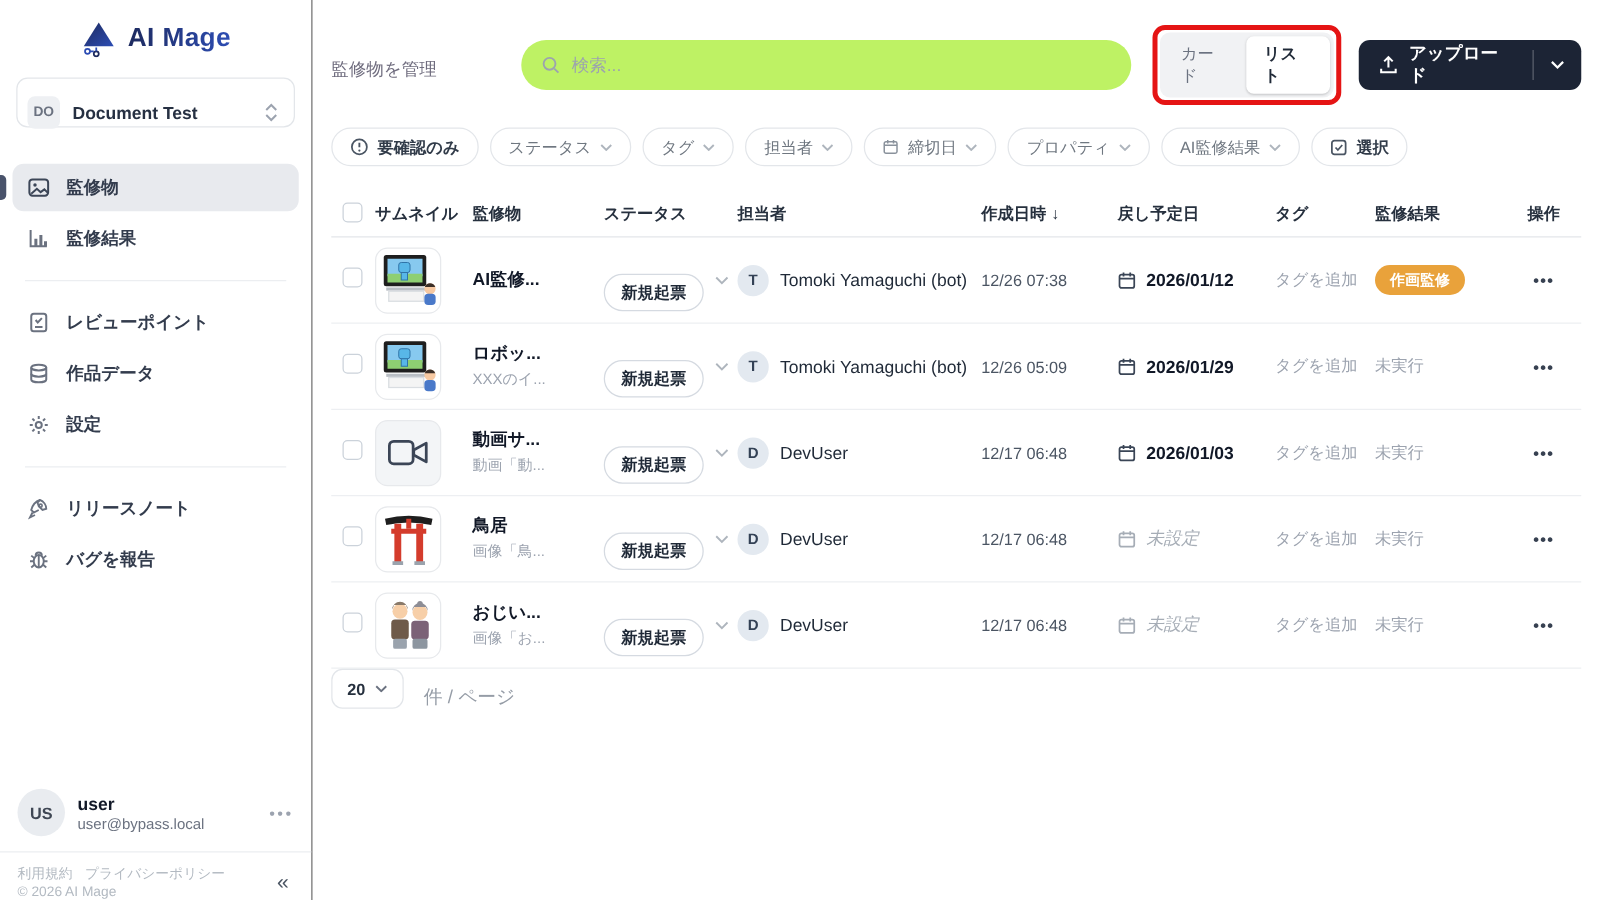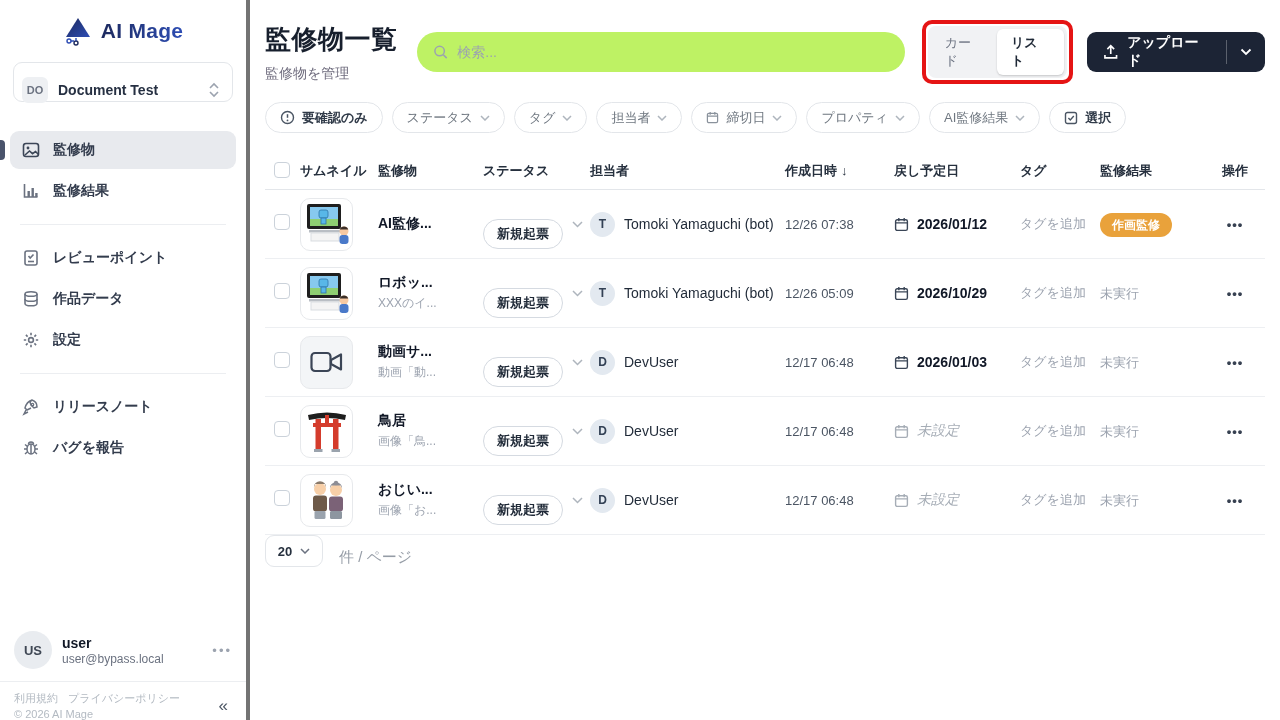--- a/index.html
+++ b/index.html
@@ -1,21 +1,21 @@
 <!DOCTYPE html>
 <html><head>
 <meta charset="utf-8">
 <style>
   * { margin:0; padding:0; box-sizing:border-box; }
   html,body { width:1280px; height:720px; overflow:hidden; background:#fff;
     font-family:"Liberation Sans","DejaVu Sans",sans-serif; color:#26303e; }
   .app { display:flex; width:1280px; height:720px; }
 
   
-  .sidebar { width:250px; min-width:250px; height:100%; border-right:4px solid #737373;
+  .sidebar { width:250px; min-width:250px; height:100%; border-right:1px solid #737373;
     display:flex; flex-direction:column; }
   .logo-row { display:flex; align-items:center; justify-content:center; gap:8px; padding:16px 0 14px; }
   .logo-text { font-size:21px; font-weight:bold; letter-spacing:.3px;
     background:linear-gradient(90deg,#1d2a5e,#2d4db4); -webkit-background-clip:text;
     background-clip:text; color:transparent; }
   .workspace { margin:2px 13px 0; height:40px; border:1px solid #e3e6ea; border-radius:9px;
     display:flex; align-items:center; padding:16px 12px 0 8px; gap:10px; cursor:pointer; }
   .ws-badge { width:26px; height:26px; border-radius:6px; background:#eef0f3; color:#6b7280;
     font-size:11px; font-weight:bold; display:flex; align-items:center; justify-content:center; }
   .ws-name { font-size:14px; font-weight:600; color:#263042; }
@@ -213,21 +213,20 @@
       </div>
       <div class="copyright">© 2026 AI Mage</div>
       <span class="collapse-btn">«</span>
     </div>
   </aside>
 
   <main class="main">
 
     <div class="header-row">
       <div class="title-block">
-        <div class="page-title">監修物一覧</div>
         <div class="page-subtitle">監修物を管理</div>
       </div>
       <div class="searchbox">
         <svg width="16" height="16" viewBox="0 0 16 16">
           <circle cx="7" cy="7" r="5" fill="none" stroke="#9ca3af" stroke-width="1.6"></circle>
           <path d="M11 11 l3.5 3.5" stroke="#9ca3af" stroke-width="1.6"></path>
         </svg>
         <input type="text" placeholder="検索..." style="">
       </div>
       <div class="annotation-red">
@@ -401,21 +400,21 @@
         <div class="col-assignee">
           <span class="av">T</span>
           <span class="a-name">Tomoki Yamaguchi (bot)</span>
         </div>
         <div class="col-created">12/26 05:09</div>
         <div class="col-due due-set">
           <svg width="15" height="15" viewBox="0 0 14 14">
             <rect x="1.5" y="2.5" width="11" height="10" rx="1.5" fill="none" stroke="#3a4556" stroke-width="1.3"></rect>
             <path d="M4.5 1 v3 M9.5 1 v3 M1.5 5.5 h11" stroke="#3a4556" stroke-width="1.3"></path>
           </svg>
-          <span>2026/10/29</span>
+          <span>2026/01/29</span>
         </div>
         <div class="col-tag">タグを追加</div>
         <div><span class="result-muted">未実行</span></div>
         <div class="col-ops">•••</div>
       </div>
 
       <div class="grid trow">
         <div><span class="cb"></span></div>
         <div>
             <div class="thumb gray">

